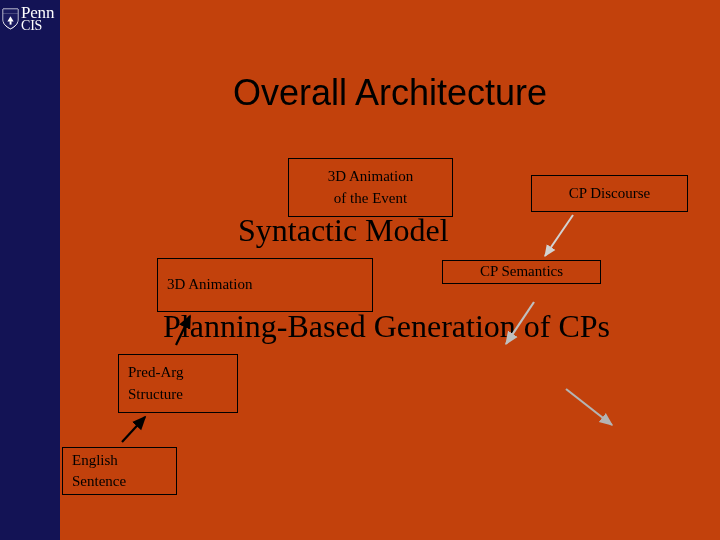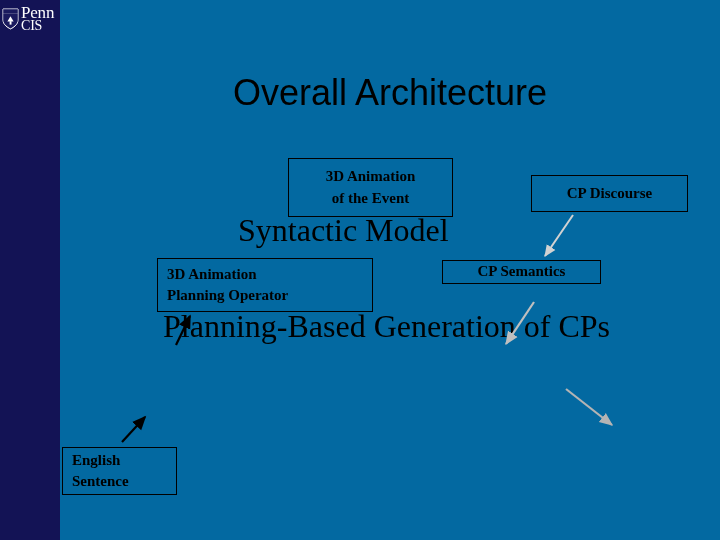--- a/index.html
+++ b/index.html
@@ -4,21 +4,21 @@
 <style>
   html, body {
     margin: 0;
     padding: 0;
     background: #ffffff;
   }
   #slide {
     position: relative;
     width: 720px;
     height: 540px;
-    background: #0369a1;
+    background: #c2410c;
     overflow: hidden;
     font-family: "Liberation Serif", "DejaVu Serif", serif;
   }
 
   
   #sidebar {
     position: absolute;
     left: 0;
     top: 0;
     width: 60px;
@@ -78,21 +78,21 @@
   }
   #phrase-syntactic-model { left: 238px; top: 212px; }
   #phrase-planning-based  { left: 163px; top: 308px; }
 
   
   .box {
     position: absolute;
     box-sizing: border-box;
     border: 1px solid #000000;
     background: transparent;
-    font-weight: bold;
+    font-weight: normal;
     font-size: 15px;
     color: #000000;
     line-height: 1.42;
     font-family: "Liberation Serif", "DejaVu Serif", serif;
     z-index: 5;
     display: flex;
     flex-direction: column;
     justify-content: center;
   }
   .box .line { white-space: nowrap; }
@@ -169,28 +169,31 @@
     <span class="line">3D Animation</span>
     <span class="line">of the Event</span>
   </div>
 
   <div class="box center" id="box-cp-discourse">
     <span class="line">CP Discourse</span>
   </div>
 
   <div class="box left" id="box-3d-planning-operator">
     <span class="line">3D Animation</span>
-    <span class="line">Planning Operator</span>
   </div>
 
   <div class="box center" id="box-cp-semantics">
     <span class="line">CP Semantics</span>
   </div>
 
 
+  <div class="box left" id="box-pred-arg-structure">
+    <span class="line">Pred-Arg</span>
+    <span class="line">Structure</span>
+  </div>
 
   <div class="box left" id="box-english-sentence">
     <span class="line">English</span>
     <span class="line">Sentence</span>
   </div>
 
 
   <div class="phrase" id="phrase-syntactic-model">Syntactic Model</div>
   <div class="phrase" id="phrase-planning-based">Planning-Based Generation of CPs</div>
 

